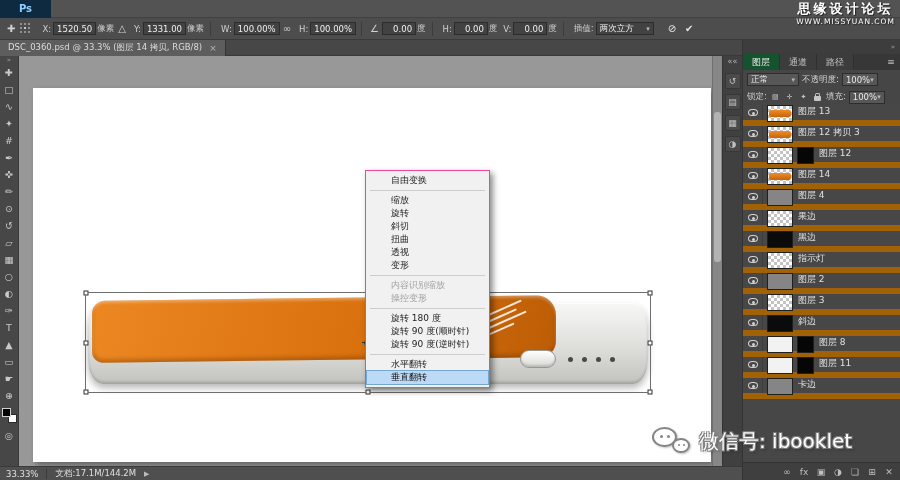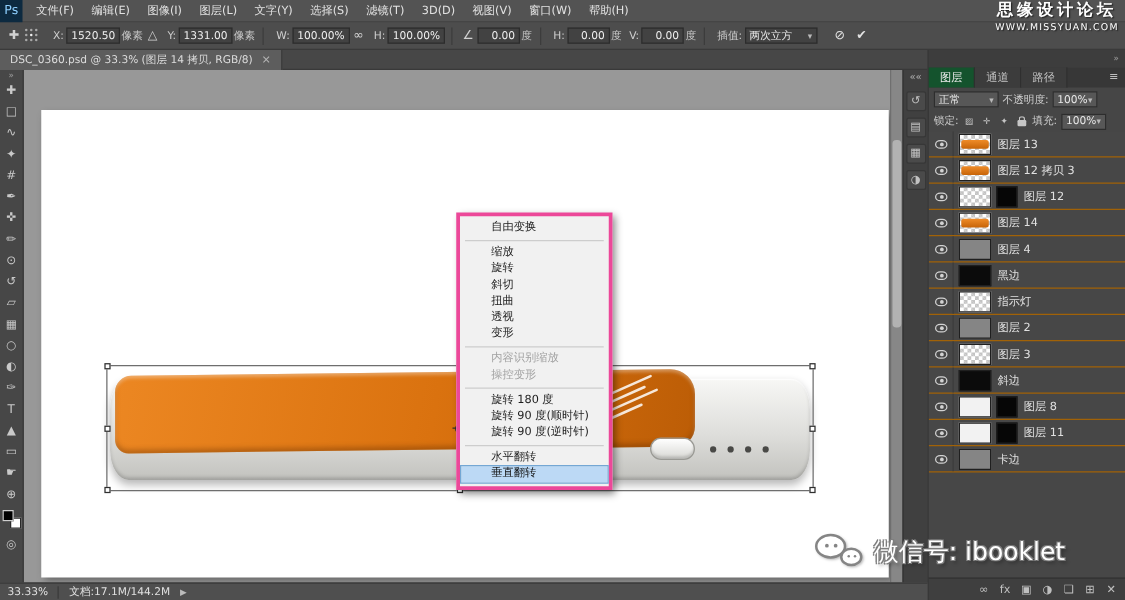--- a/index.html
+++ b/index.html
@@ -3,21 +3,21 @@
 <meta charset="utf-8">
 <style>
   html,body{margin:0;padding:0;background:#2b2b2b}
   *{box-sizing:border-box}
   .stage{position:relative;width:900px;height:480px;overflow:hidden;
          font-family:"DejaVu Sans","Liberation Sans",sans-serif;background:#535353;color:#ddd}
 
   
   .menubar{position:absolute;left:0;top:0;width:900px;height:18px;background:#535353;
            border-bottom:1px solid #414141;display:flex;align-items:center;font-size:9px;z-index:20}
-  .ps-logo{width:18px;height:18px;background:#0d2a40;color:#8fd0ff;font-weight:normal;font-size:10px;
+  .ps-logo{width:51px;height:18px;background:#0d2a40;color:#8fd0ff;font-weight:bold;font-size:10px;
            display:flex;align-items:center;justify-content:center;margin-right:4px}
   .menus{display:flex;height:100%}
   .menu-item{padding:0 7px;display:flex;align-items:center;color:#e2e2e2;cursor:default}
 
   
   .optionsbar{position:absolute;left:0;top:18px;width:900px;height:22px;background:#4d4d4d;
               border-bottom:1px solid #3a3a3a;display:flex;align-items:center;font-size:8.5px;
               color:#d8d8d8;padding-left:4px;z-index:20}
   .ob-icon{margin:0 3px;color:#d0d0d0;font-size:10px}
   .refgrid{display:grid;grid-template-columns:repeat(3,3px);grid-template-rows:repeat(3,3px);gap:1px;margin:0 6px 0 2px}
@@ -94,21 +94,21 @@
   .h-tl{left:0;top:0}.h-tm{left:50%;top:0}.h-tr{left:100%;top:0}
   .h-ml{left:0;top:50%}.h-mr{left:100%;top:50%}
   .h-bl{left:0;top:100%}.h-bm{left:50%;top:100%}.h-br{left:100%;top:100%}
   .refpoint{position:absolute;left:50%;top:50%;width:8px;height:8px;border:1px solid #2f2f2f;border-radius:50%;
             transform:translate(-50%,-50%);background:rgba(255,255,255,.7)}
   .refpoint::before{content:'';position:absolute;left:-3px;top:2px;width:12px;height:1px;background:#2f2f2f}
   .refpoint::after{content:'';position:absolute;left:2px;top:-3px;width:1px;height:12px;background:#2f2f2f}
 
   
   .context-menu{position:absolute;left:365px;top:170px;width:125px;background:#f1f1f1;
-                border:3px solid #ec4899;box-shadow:3px 3px 6px rgba(0,0,0,.45);
+                border:1px solid #ec4899;box-shadow:3px 3px 6px rgba(0,0,0,.45);
                 padding:3px 1px;z-index:70;font-size:9px;color:#1d1d1d}
   .cm-item{height:13px;line-height:13px;padding:0 8px 0 24px;white-space:nowrap}
   .cm-item.disabled{color:#a2a2a2}
   .cm-item.highlight{background:#bcd9f5;outline:1px solid #74a7d4;color:#10100f}
   .cm-item.sep{height:1px;padding:0;margin:3px 3px;background:#cdcdcd;outline:none}
 
   
   .dock{position:absolute;left:722px;top:56px;width:20px;height:410px;background:#404040;
         border-left:1px solid #333;display:flex;flex-direction:column;align-items:center;z-index:10}
   .dock-expand{font-size:8px;color:#b5b5b5;height:12px;line-height:12px}
@@ -133,21 +133,21 @@
              align-items:center;justify-content:space-between;padding:0 3px;color:#e8e8e8}
   .caret{font-size:7px;color:#b9b9b9}
   .valbox{width:36px;height:13px;background:#575757;border:1px solid #2d2d2d;display:flex;
           align-items:center;justify-content:space-between;padding:0 3px;color:#e8e8e8}
   .lk{width:11px;height:11px;display:flex;align-items:center;justify-content:center;font-size:7px;color:#c6c6c6}
   .minilock{width:7px;height:5px;background:#c6c6c6;border-radius:1px;position:relative;margin-top:3px}
   .minilock::before{content:'';position:absolute;left:1px;top:-3px;width:3px;height:3px;
                     border:1px solid #c6c6c6;border-bottom:none;border-radius:2px 2px 0 0}
 
   .layers-list{flex:1;overflow:hidden;background:#474747}
-  .layer-row{height:21px;display:flex;align-items:center;border-bottom:1px solid #a16207}
+  .layer-row{height:21px;display:flex;border-bottom:6px solid #a16207}
   .layer-row.selected{background:#33689f}
   .eyecell{width:20px;height:100%;display:flex;align-items:center;justify-content:center;
            border-right:1px solid #3d3d3d}
   .eye{width:10px;height:7px;border:1px solid #d2d2d2;border-radius:50%/60%;position:relative}
   .eye::after{content:'';position:absolute;left:3px;top:1.5px;width:3px;height:3px;border-radius:50%;background:#d2d2d2}
   .thumb{width:26px;height:17px;margin-left:4px;border:1px solid #1f1f1f;position:relative;overflow:hidden;
          background-color:#fff;
          background-image:linear-gradient(45deg,#c3c3c3 25%,transparent 25%,transparent 75%,#c3c3c3 75%),
                           linear-gradient(45deg,#c3c3c3 25%,transparent 25%,transparent 75%,#c3c3c3 75%);
          background-size:6px 6px;background-position:0 0,3px 3px}
@@ -192,34 +192,20 @@
   .wm-text{font-size:20px;font-weight:normal;color:#fff;
            text-shadow:-1px -1px 0 #7d7d7d,1px -1px 0 #7d7d7d,-1px 1px 0 #7d7d7d,1px 1px 0 #7d7d7d,2px 2px 3px rgba(0,0,0,.35)}
 </style>
 </head>
 <body>
 
 <div class="stage">
 
   <div class="menubar">
     <div class="ps-logo">Ps</div>
-    <div class="menus">
-
-    <div class="menu-item">文件(F)</div>
-        <div class="menu-item">编辑(E)</div>
-        <div class="menu-item">图像(I)</div>
-        <div class="menu-item">图层(L)</div>
-        <div class="menu-item">文字(Y)</div>
-        <div class="menu-item">选择(S)</div>
-        <div class="menu-item">滤镜(T)</div>
-        <div class="menu-item">3D(D)</div>
-        <div class="menu-item">视图(V)</div>
-        <div class="menu-item">窗口(W)</div>
-        <div class="menu-item">帮助(H)</div>
-      </div>
   </div>
 
   <div class="optionsbar">
     <span class="ob-icon">✚</span>
     <span class="refgrid">
       <i></i>
         <i></i>
         <i></i>
         <i></i>
         <i class="c"></i>
@@ -499,20 +485,28 @@
         <span class="lname">图层 14</span>
       </div>
         <div class="layer-row t-gray">
         <div class="eyecell">
           <span class="eye"></span>
         </div>
         <div class="thumb"></div>
 
         <span class="lname">图层 4</span>
       </div>
+        <div class="layer-row t-checker">
+        <div class="eyecell">
+          <span class="eye"></span>
+        </div>
+        <div class="thumb"></div>
+
+        <span class="lname">果边</span>
+      </div>
         <div class="layer-row t-black">
         <div class="eyecell">
           <span class="eye"></span>
         </div>
         <div class="thumb"></div>
 
         <span class="lname">黑边</span>
       </div>
         <div class="layer-row t-checker">
         <div class="eyecell">

